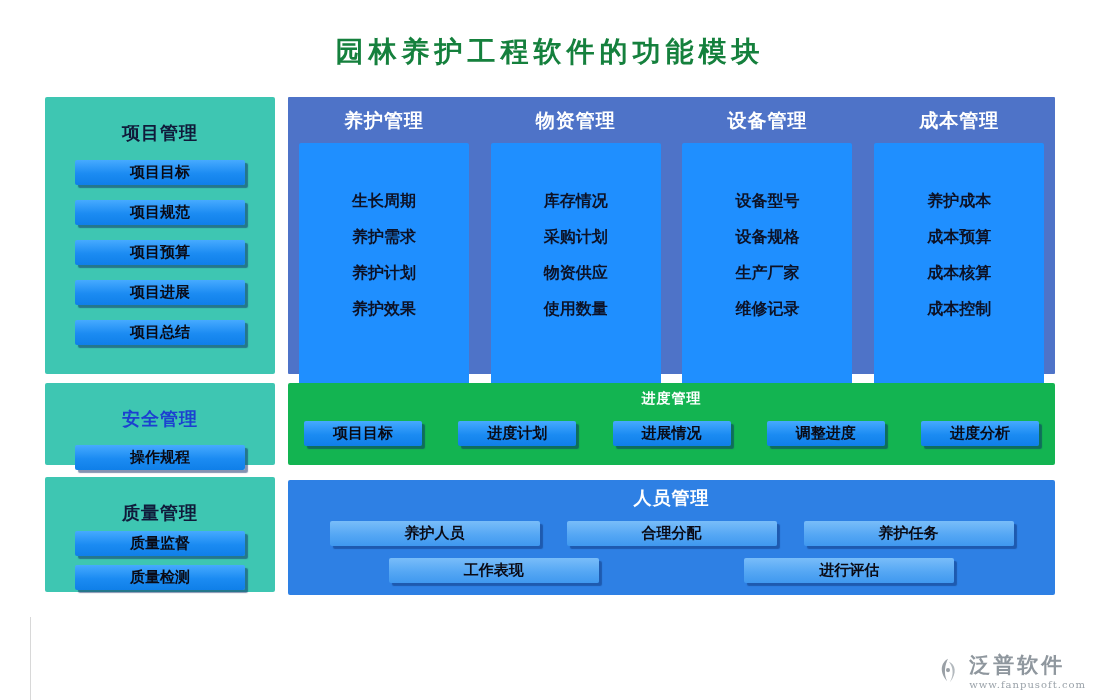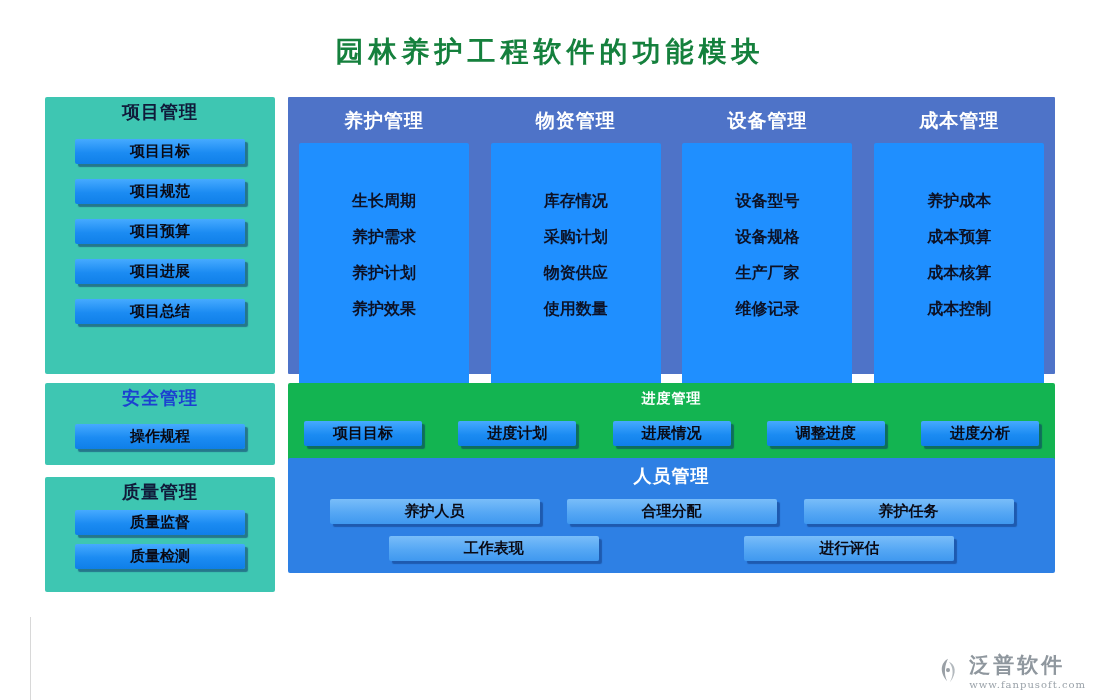--- a/index.html
+++ b/index.html
@@ -10,21 +10,21 @@
          font-size:28px;font-weight:700;color:#15803d;letter-spacing:5px;}
 
   .watermark{position:absolute;left:183px;top:108px;font-size:12px;
              color:rgba(110,120,135,.45);letter-spacing:1px;}
 
   
   .lpanel{position:absolute;left:45px;width:230px;background:#3ec6b2;border-radius:2px;}
   #lp0{top:97px;height:277px;}
   #lp1{top:383px;height:82px;}
   #lp2{top:477px;height:115px;}
-  .lp-title{padding-top:3px;text-align:center;font-size:18px;font-weight:700;
+  .lp-title{padding-top:24px;text-align:center;font-size:18px;font-weight:700;
             color:#101a3a;letter-spacing:1px;}
   #lp1 .lp-title{color:#1c41d0;}
 
   
   .pushbtn{height:25px;line-height:25px;text-align:center;font-size:15px;font-weight:700;
            color:#0a0a14;border-radius:2px;cursor:pointer;
            background:linear-gradient(180deg,#46aaff 0%,#1b8bf2 55%,#0f7fe8 100%);
            box-shadow:3px 3px 1px rgba(12,40,100,.5);}
   .lpanel .pushbtn{width:170px;margin:15px auto 0;}
   #lp0 .pushbtn:first-of-type{margin-top:32px;}
@@ -43,21 +43,21 @@
 
   
   .gpanel{position:absolute;left:288px;top:383px;width:767px;height:82px;
           background:#13b451;border-radius:2px;}
   .gp-title{text-align:center;padding-top:7px;font-size:14px;font-weight:700;
             color:#ffffff;letter-spacing:1px;}
   .gp-row{display:flex;justify-content:space-between;padding:0 16px;margin-top:13px;}
   .gp-row .pushbtn{width:118px;}
 
   
-  .ppanel{position:absolute;left:288px;top:458px;width:767px;height:115px;
+  .ppanel{position:absolute;left:288px;top:480px;width:767px;height:115px;
           background:#2e80e4;border-radius:2px;}
   .pp-title{text-align:center;padding-top:6px;font-size:18px;font-weight:700;
             color:#ffffff;letter-spacing:1px;}
   .pp-row{display:flex;justify-content:space-around;padding:0 28px;margin-top:11px;}
   .pp-row + .pp-row{margin-top:12px;}
   .pp-row .pushbtn{width:210px;
         background:linear-gradient(180deg,#79bdf9 0%,#55a7f4 55%,#3f98ef 100%);
         box-shadow:3px 3px 1px rgba(10,45,110,.45);}
 
   

